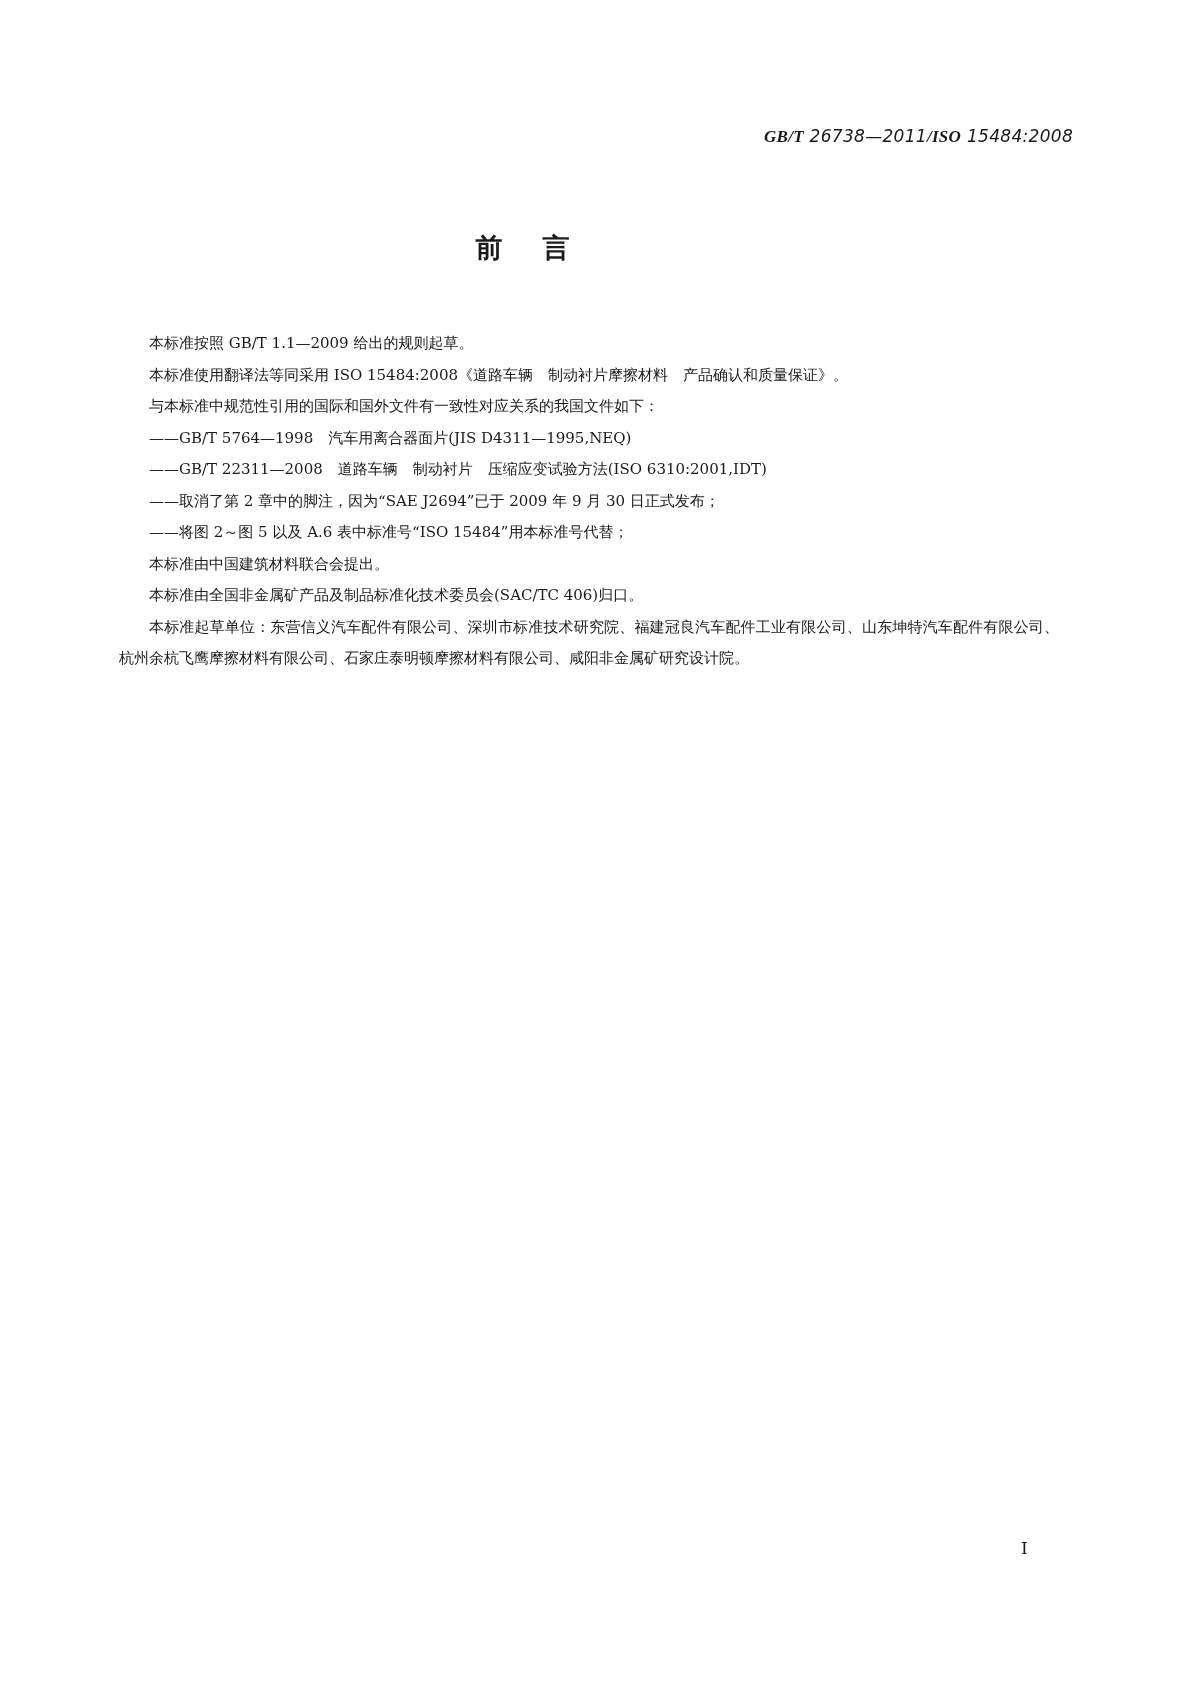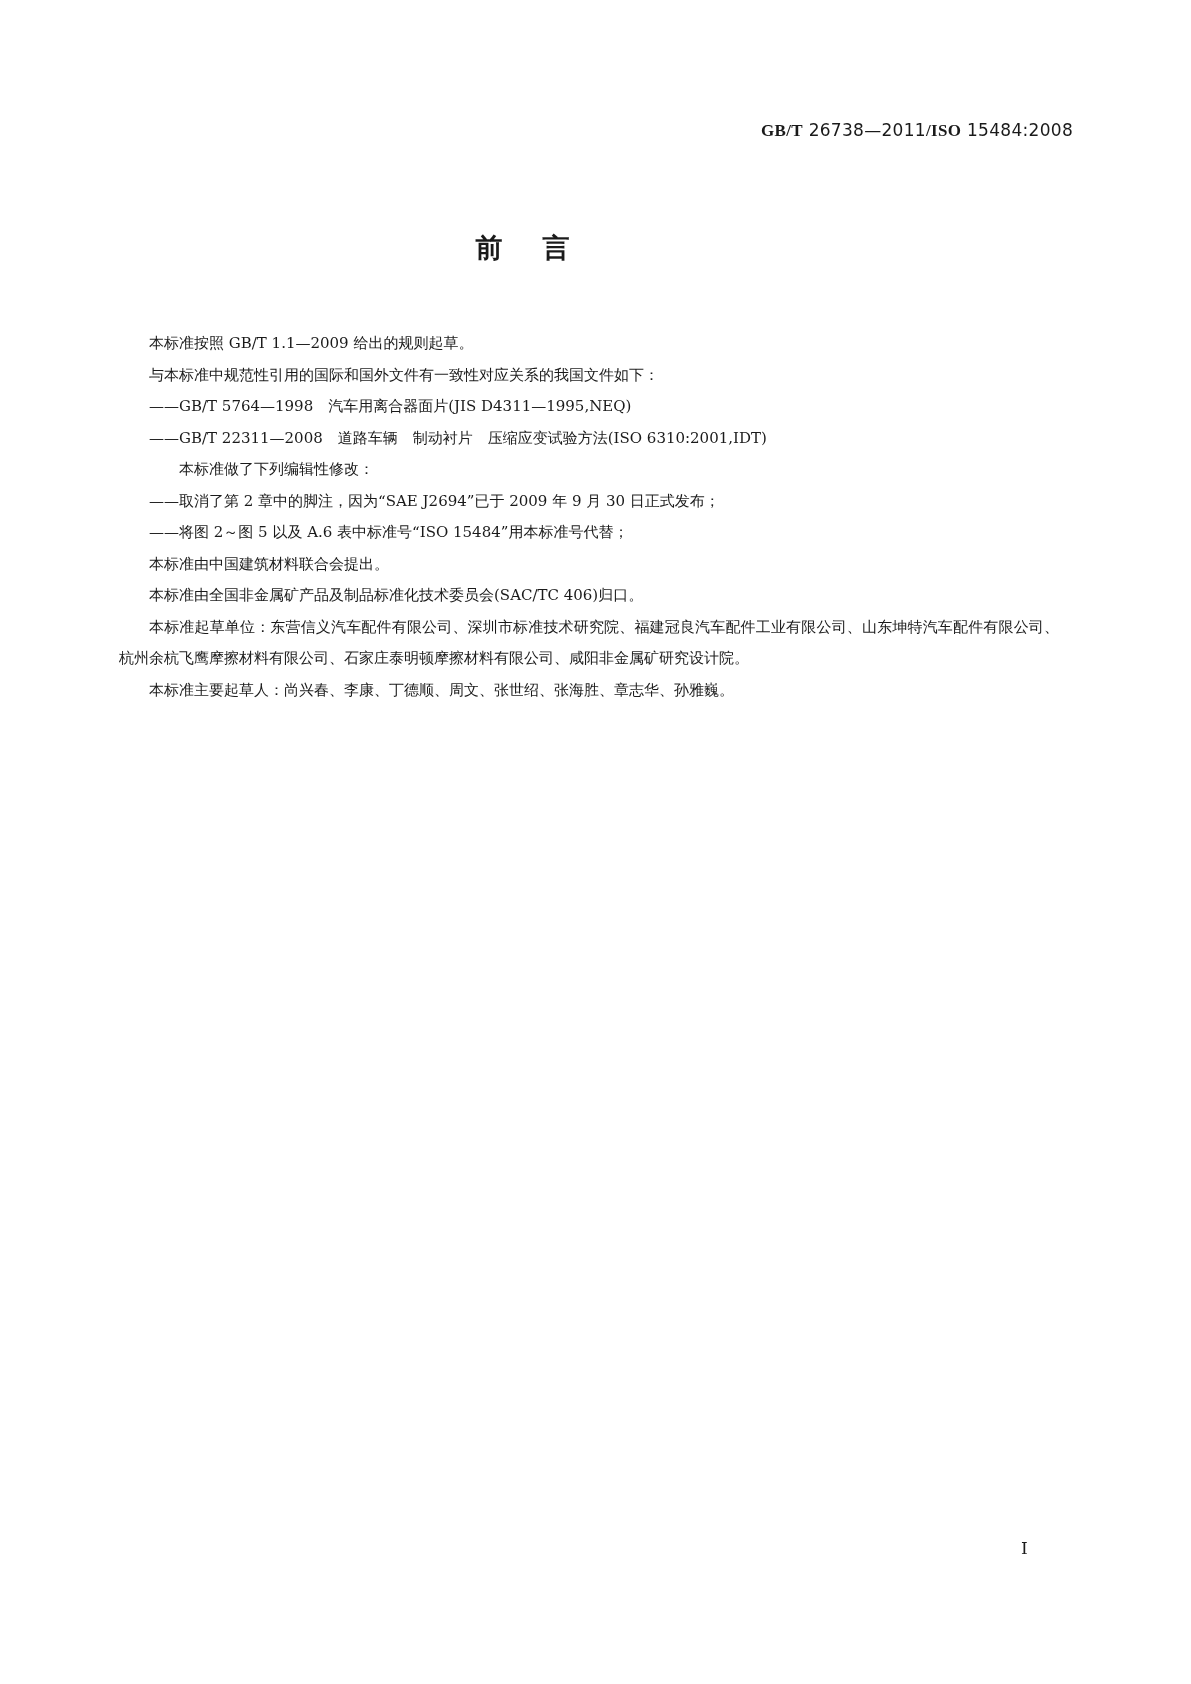--- a/index.html
+++ b/index.html
@@ -1,18 +1,18 @@
 <!DOCTYPE html>
 <html><head>
 <meta charset="utf-8">
 <style>
   html, body { margin: 0; padding: 0; background: #ffffff; }
   body { width: 1191px; height: 1684px; position: relative; overflow: hidden;
          font-family: "DejaVu Serif", "Liberation Serif", serif; color: #1a1a1a; }
-  .header { position: absolute; top: 120px; right: 118px; font-size: 17px; letter-spacing: 0.3px; }
+  .header { position: absolute; top: 126px; right: 118px; font-size: 17px; letter-spacing: 0.3px; font-style: italic; }
   .header .bold { font-family: "Liberation Serif", serif; font-weight: bold; }
   .header .num { font-family: "DejaVu Sans", sans-serif; font-weight: normal; }
   .title { position: absolute; top: 230px; left: 0; width: 1085px; text-align: center;
            font-family: "DejaVu Sans", sans-serif; font-weight: bold; font-size: 27px; letter-spacing: 40px; }
   .content { position: absolute; top: 328px; left: 119px; width: 940px;
              font-size: 15px; line-height: 31.5px; }
   .p { margin: 0; text-indent: 2em; text-align: justify; }
   .li-body { margin: 0; padding-left: 4em; text-indent: -2em; text-align: justify; }
   .pageno { position: absolute; top: 1538px; left: 1021px; font-size: 17px; }
 </style>
@@ -22,25 +22,24 @@
 <div class="header">
   <span class="bold">GB/T</span>
   <span class="num">26738—2011</span><span class="bold">/</span><span class="bold">ISO</span>
   <span class="num">15484:2008</span>
 </div>
 
 <div class="title">前言</div>
 
 <div class="content">
   <p class="p">本标准按照 GB/T 1.1—2009 给出的规则起草。</p>
+  <p class="p">本标准使用翻译法等同采用 ISO 15484:2008《道路车辆　制动衬片摩擦材料　产品确认和质量保证》。</p>
   <p class="p">与本标准中规范性引用的国际和国外文件有一致性对应关系的我国文件如下：</p>
   <p class="li-body">——GB/T 5764—1998　汽车用离合器面片(JIS D4311—1995,NEQ)</p>
   <p class="li-body">——GB/T 22311—2008　道路车辆　制动衬片　压缩应变试验方法(ISO 6310:2001,IDT)</p>
-  <p class="li-body" style="text-indent:0;">本标准做了下列编辑性修改：</p>
   <p class="li-body">——取消了第 2 章中的脚注，因为“SAE J2694”已于 2009 年 9 月 30 日正式发布；</p>
   <p class="li-body">——将图 2～图 5 以及 A.6 表中标准号“ISO 15484”用本标准号代替；</p>
   <p class="p">本标准由中国建筑材料联合会提出。</p>
   <p class="p">本标准由全国非金属矿产品及制品标准化技术委员会(SAC/TC 406)归口。</p>
   <p class="p">本标准起草单位：东营信义汽车配件有限公司、深圳市标准技术研究院、福建冠良汽车配件工业有限公司、山东坤特汽车配件有限公司、杭州余杭飞鹰摩擦材料有限公司、石家庄泰明顿摩擦材料有限公司、咸阳非金属矿研究设计院。</p>
-  <p class="p">本标准主要起草人：尚兴春、李康、丁德顺、周文、张世绍、张海胜、章志华、孙雅巍。</p>
 </div>
 
 <div class="pageno">I</div>
 
 </body></html>

